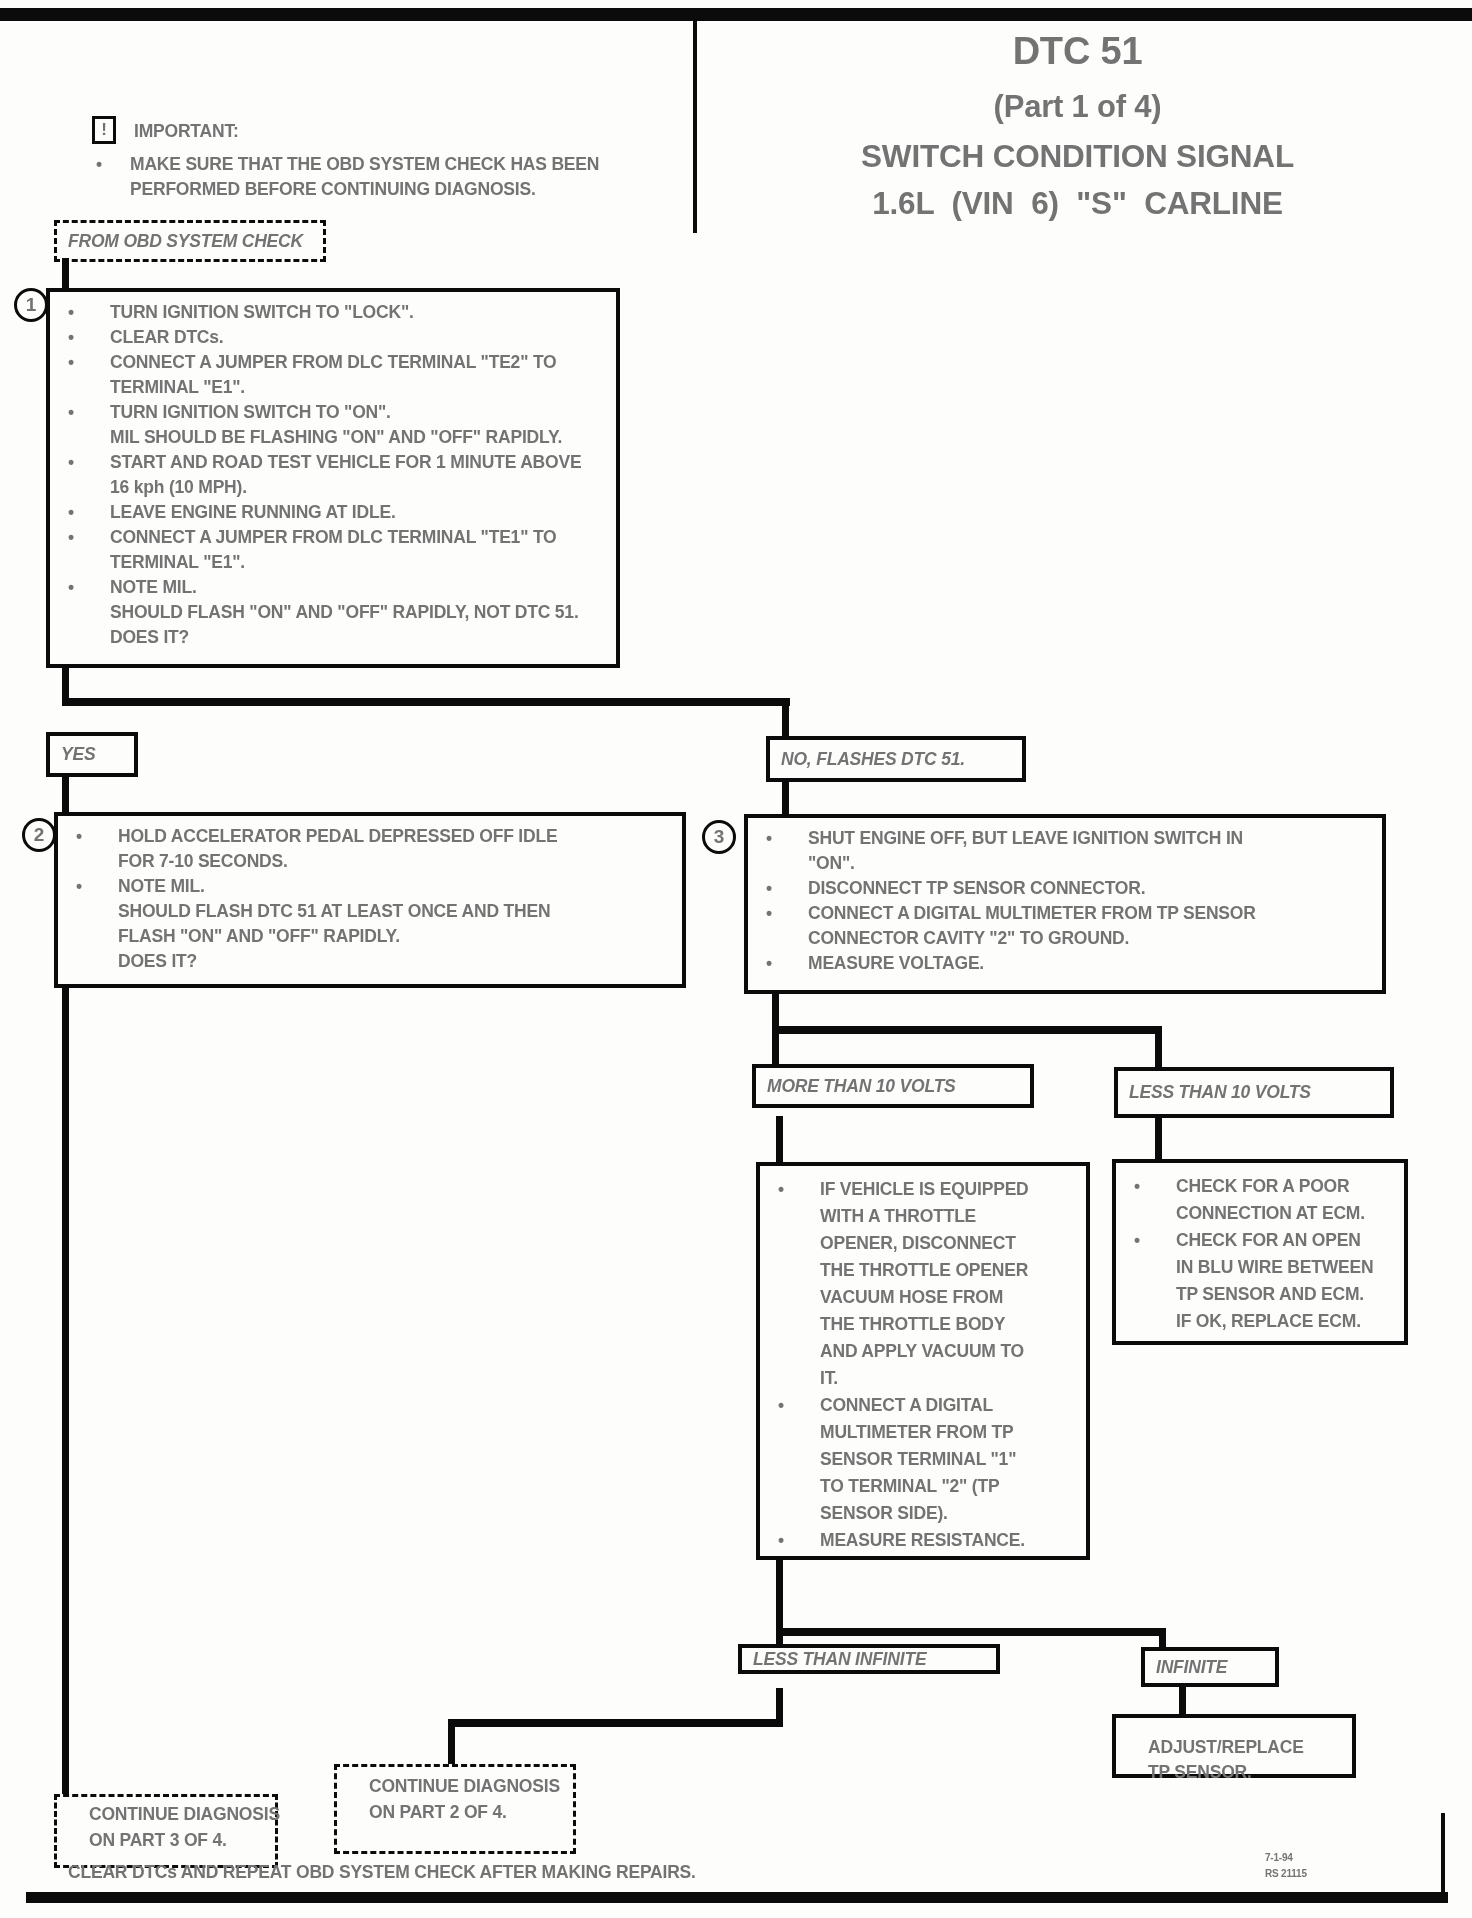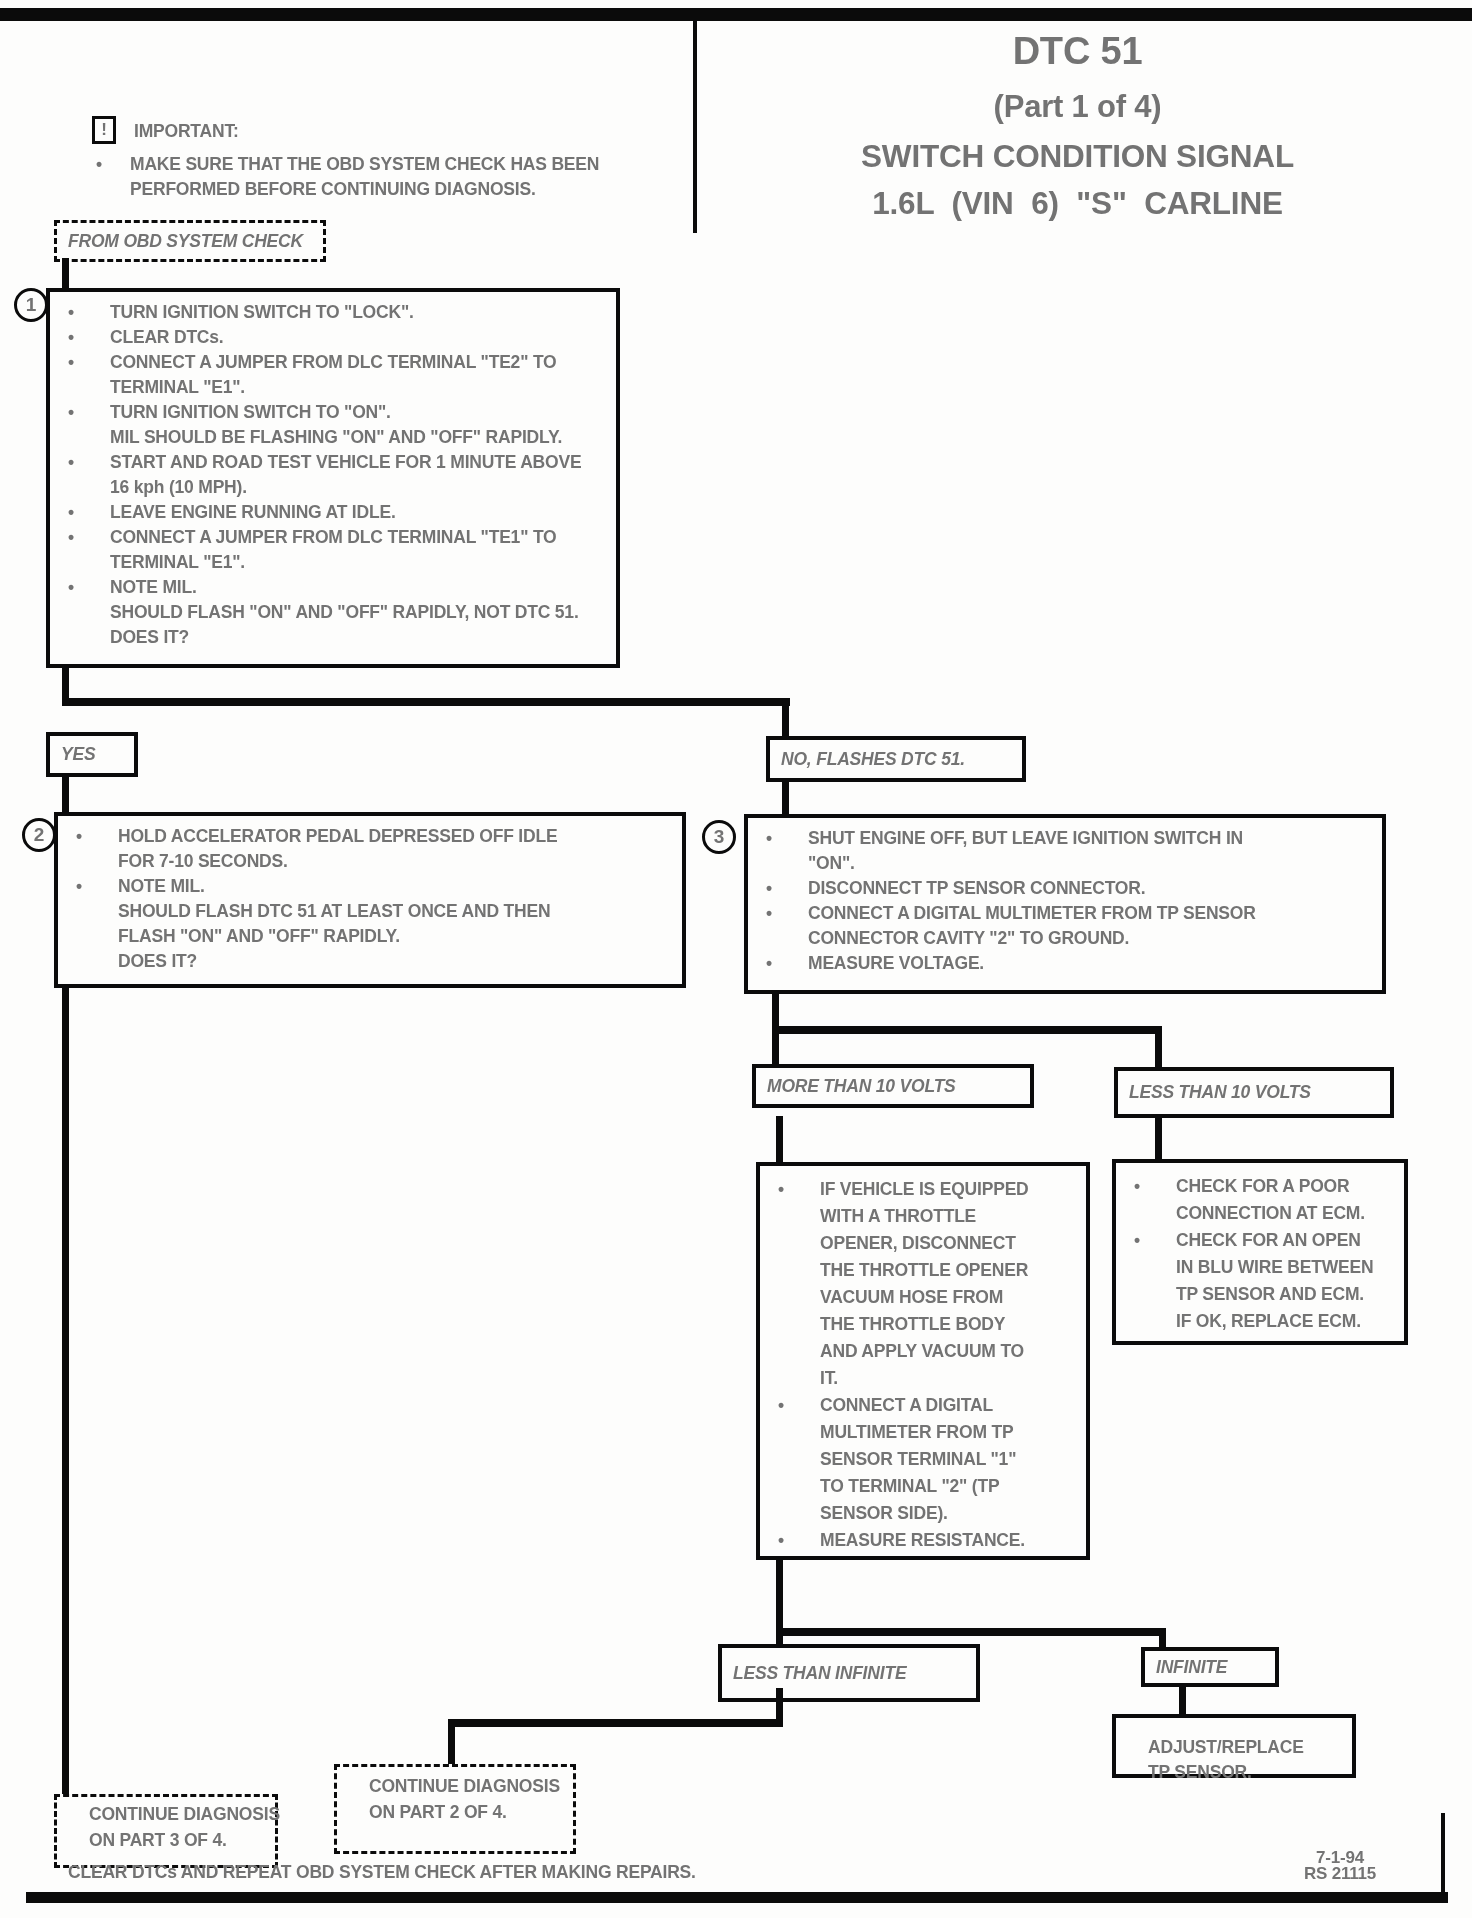--- a/index.html
+++ b/index.html
@@ -29,21 +29,21 @@
   .t3{font-size:31.5px;margin-top:13px;}
   .t4{font-size:31.5px;margin-top:10px;word-spacing:9px;}
   .imp-icon{
     position:absolute;left:92px;top:116px;width:24px;height:28px;border:3px solid #0b0b0b;
     display:flex;align-items:center;justify-content:center;font-size:17px;box-sizing:border-box;
   }
   .imp-label{position:absolute;left:134px;top:121px;font-size:17.5px;}
   .imp-lines{position:absolute;left:96px;top:152px;font-size:17.5px;line-height:25px;}
   .imp-lines .bu{width:34px;}
   .foot-note{position:absolute;left:68px;top:1862px;font-size:17.5px;}
-  .meta{position:absolute;left:1265px;top:1850px;width:150px;text-align:center;font-size:17px;line-height:16px;}
+  .meta{position:absolute;left:1265px;top:1850px;width:150px;font-size:10px;line-height:16px;}
 </style>
 </head>
 <body>
 
 <div class="page">
 
   <div class="hline" style="left:0;top:8px;width:1472px;height:13px;"></div>
   <div class="vline" style="left:693px;top:21px;width:4px;height:212px;"></div>
   <div class="hline" style="left:26px;top:1892px;width:1422px;height:11px;"></div>
   <div class="vline" style="left:1441px;top:1813px;width:4px;height:82px;"></div>
@@ -308,21 +308,21 @@
           <span class="bu"></span>
           <span class="tx">IF OK, REPLACE ECM.</span>
         </div>
       </div>
   </div>
 
   <div class="vline" style="left:776px;top:1558px;width:7px;height:88px;"></div>
   <div class="hline" style="left:776px;top:1628px;width:390px;height:8px;"></div>
   <div class="vline" style="left:1159px;top:1628px;width:7px;height:21px;"></div>
 
-  <div class="box lbl" style="left:718px;top:1644px;width:262px;height:58px;">LESS THAN INFINITE</div>
+  <div class="box lbl" style="left:738px;top:1644px;width:262px;height:30px;">LESS THAN INFINITE</div>
   <div class="box lbl" style="left:1114px;top:1647px;width:138px;height:40px;margin-left:27px;">INFINITE</div>
 
   <div class="vline" style="left:1179px;top:1685px;width:7px;height:30px;"></div>
   <div class="box nobul" style="left:1112px;top:1714px;width:244px;height:64px;">
     <div class="lines" style="padding-top:17px;">
         <div class="ln">
           <span class="bu"></span>
           <span class="tx">ADJUST/REPLACE</span>
         </div>
         <div class="ln">

